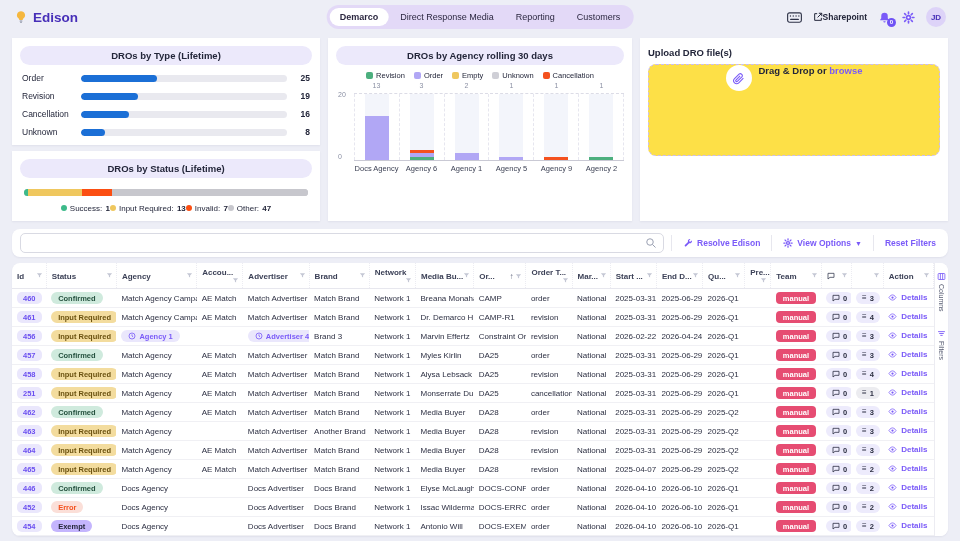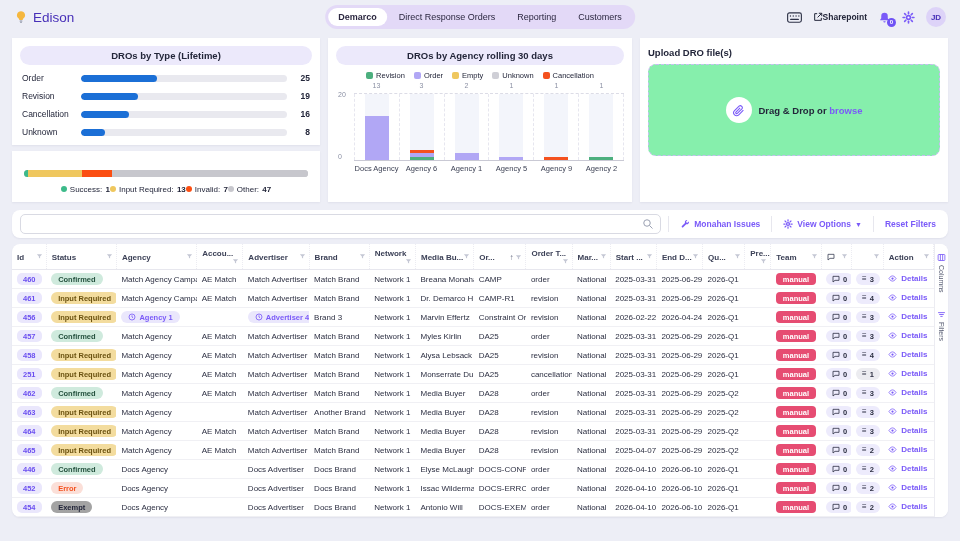--- a/index.html
+++ b/index.html
@@ -5,21 +5,21 @@
   * { box-sizing: border-box; margin: 0; padding: 0; }
   html,body { width:960px; height:541px; overflow:hidden; }
   body {
     font-family: "Liberation Sans", sans-serif;
     background:#edeef6; color:#23263a; font-size:9px;
   }
   svg { display:block; }
 
   
   header { display:flex; align-items:center; height:34px; padding:0 14px; position:relative; }
-  .logo { display:flex; align-items:center; gap:5px; font-weight:normal; font-size:13.5px; color:#472fb8; }
+  .logo { display:flex; align-items:center; gap:5px; font-weight:bold; font-size:13.5px; color:#472fb8; }
   .nav-pills { position:absolute; left:50%; transform:translateX(-50%); background:#e3d9f7;
     border-radius:999px; padding:3px; display:flex; gap:2px; }
   .nav-tab { border:none; background:transparent; border-radius:999px; padding:4px 10px;
     font-size:9px; color:#2b2740; cursor:pointer; font-family:inherit; white-space:nowrap; }
   .nav-tab.active { background:#fff; font-weight:bold; }
   .hdr-actions { margin-left:auto; display:flex; align-items:center; gap:11px; }
   .hdr-ic { color:#2e3247; }
   .sharepoint { display:flex; align-items:center; font-size:8.5px; font-weight:bold; color:#23263a; cursor:pointer; }
   .bell-wrap { position:relative; color:#7a5af8; cursor:pointer; }
   .bell-badge { position:absolute; right:-5px; bottom:-3px; background:#6f52f5; color:#fff;
@@ -66,22 +66,22 @@
   .ag-col:first-child { border-left:1px dashed #e6e6ef; }
   .ag-band { position:absolute; left:50%; transform:translateX(-50%); top:0; bottom:0; width:24px; background:#f3f5fb; }
   .ag-bar { position:absolute; left:50%; transform:translateX(-50%); bottom:0; width:24px;
     display:flex; flex-direction:column-reverse; }
   .ag-seg { width:100%; }
   .ag-xlabels { display:flex; margin-top:3px; }
   .ag-xlabels span { flex:1; text-align:center; font-size:7.5px; color:#3a3f52; }
 
   
   .upload-title { font-size:9.5px; font-weight:bold; margin:1px 0 6px; }
-  .dropzone { height:92px; border:1.5px dashed #c9bcf2; border-radius:8px; background:#86efac;
-    display:flex; align-items:center; justify-content:center; gap:7px; cursor:pointer; }
+  .dropzone { height:92px; border:1.5px dashed #c9bcf2; border-radius:8px; background:#fde047;
+    display:flex; justify-content:center; gap:7px; cursor:pointer; }
   .clip-circle { width:26px; height:26px; border-radius:50%; background:#fff; color:#7a5af8;
     display:flex; align-items:center; justify-content:center; }
   .drop-text { font-size:9.5px; font-weight:bold; color:#23263a; }
   .browse { color:#7a5af8; cursor:pointer; }
   .upload-btn { margin-top:9px; width:100%; height:22px; background:#7a5af8; color:#fff; border:none;
     border-radius:999px; font-size:9.5px; font-weight:bold; font-family:inherit; cursor:pointer; }
 
   
   .toolbar { margin-top:8px; background:#fff; border-radius:8px; padding:4px 8px;
     display:flex; align-items:center; gap:7px; box-shadow:0 1px 2px rgba(25,25,60,.06); }
@@ -103,21 +103,21 @@
   .th-tools { float:right; color:#c4c7d4; display:inline-flex; gap:2px; align-items:center; }
   .sort-arrow { color:#6a6f85; font-size:8px; }
   td { padding:3px 3px 3px 5px; border-bottom:1px solid #f0f0f4; white-space:nowrap; overflow:hidden;
     font-size:8px; color:#2c2f42; }
   .id-pill { background:#eae7fc; color:#6a4ef0; border-radius:5px; padding:1.5px 6px;
     font-size:7.5px; font-weight:bold; cursor:pointer; }
   .pill { display:inline-block; padding:1.5px 7px; border-radius:999px; font-size:7.5px; font-weight:bold; }
   .st-confirmed { background:#cfeadd; color:#24513e; }
   .st-input { background:#f3dc9e; color:#6b5210; }
   .st-error { background:#fbdfd8; color:#f4511e; }
-  .st-exempt { background:#a3a3a3; color:#23263a; }
+  .st-exempt { background:#c4b5fd; color:#23263a; }
   .pending-pill { background:#eae7fc; color:#7a5af8; font-weight:bold; display:inline-flex; gap:3px;
     align-items:center; border-radius:999px; padding:1.5px 7px; font-size:7.5px; }
   .team-pill { background:#e64c72; color:#fff; border-radius:4px; padding:1.5px 7px;
     font-size:7.5px; font-weight:bold; }
   .badge { background:#edebfc; border-radius:999px; padding:1.5px 6px; display:inline-flex; gap:3px;
     align-items:center; color:#2c2f42; font-weight:bold; font-size:7.5px; cursor:pointer; }
   .badge.muted { background:#ececf0; }
   .badge .glyph { font-size:8px; line-height:1; }
   .details-link { color:#7a5af8; font-weight:bold; display:inline-flex; gap:4px; align-items:flex-start;
     cursor:pointer; font-size:8px; }
@@ -139,21 +139,21 @@
         <svg width="14" height="14" viewBox="0 0 24 24">
           <path d="M12 2a7 7 0 0 0-4 12.7c.6.5 1 1.4 1 2.3h6c0-.9.4-1.8 1-2.3A7 7 0 0 0 12 2z" fill="#f5b73f"></path>
           <rect x="9.5" y="18" width="5" height="1.8" rx="0.9" fill="#8a8fa3"></rect>
           <rect x="10.2" y="20.3" width="3.6" height="1.6" rx="0.8" fill="#8a8fa3"></rect>
         </svg>
       </span>
     <span>Edison</span>
   </div>
   <nav class="nav-pills">
       <button class="nav-tab active">Demarco</button>
-      <button class="nav-tab">Direct Response Orders</button>
+      <button class="nav-tab">Direct Response Media</button>
       <button class="nav-tab">Reporting</button>
       <button class="nav-tab">Customers</button>
     </nav>
   <div class="hdr-actions">
     <span class="hdr-ic">
         <svg width="15" height="11" viewBox="0 0 24 17" fill="none" stroke="currentColor" stroke-width="1.8">
           <rect x="1" y="1" width="22" height="15" rx="3"></rect>
           <path d="M5.5 6h.01M10 6h.01M14.5 6h.01M19 6h.01M6 11.5h12" stroke-linecap="round" stroke-width="2.2"></path>
         </svg>
       </span>
@@ -226,20 +226,21 @@
             <div class="tbar-row">
        <span class="tbar-label">Unknown</span>
        <span class="tbar-track">
                 <span class="tbar-fill" style="width:11.8%;background:#1b6fd6"></span>
               </span>
        <span class="tbar-val">8</span>
             </div>
           </div>
       </div>
       <div class="card">
+        <div class="card-title">DROs by Status (Lifetime)</div>
         <div class="sbar" id="status-bar">
             <span style="width:1.5%;background:#3dba8a"></span>
             <span style="width:19.1%;background:#efc75e"></span>
             <span style="width:10.3%;background:#fb4e12"></span>
             <span style="width:69.1%;background:#c7c7cd"></span>
           </div>
         <div class="slegend" id="status-legend">
             <span><span class="dot" style="background:#3dba8a"></span>Success: <b>1</b></span>
             <span><span class="dot" style="background:#efc75e"></span>Input Required: <b>13</b></span>
             <span><span class="dot" style="background:#fb4e12"></span>Invalid: <b>7</b></span>
@@ -342,21 +343,21 @@
           </svg>
         </span>
     </div>
     <div class="vdiv"></div>
     <button class="tool-btn">
       <span>
           <svg width="10" height="10" viewBox="0 0 24 24" fill="currentColor">
             <path d="M21.5 6.5a5 5 0 0 1-6.6 5.8L7.6 19.6a2.1 2.1 0 0 1-3-3l7.3-7.3a5 5 0 0 1 5.8-6.6l-3 3 .4 2.8 2.8.4 3-3z"></path>
           </svg>
         </span>
-      <span>Monahan Issues</span>
+      <span>Resolve Edison</span>
     </button>
     <div class="vdiv"></div>
     <button class="tool-btn">
       <span>
           <svg width="10" height="10" viewBox="0 0 24 24">
             <g fill="currentColor" stroke="currentColor">
               <circle cx="12" cy="12" r="5" stroke="none"></circle>
               <g stroke-width="3" stroke-linecap="round">
                 <line x1="12" y1="2" x2="12" y2="5"></line>
                 <line x1="12" y1="19" x2="12" y2="22"></line>

